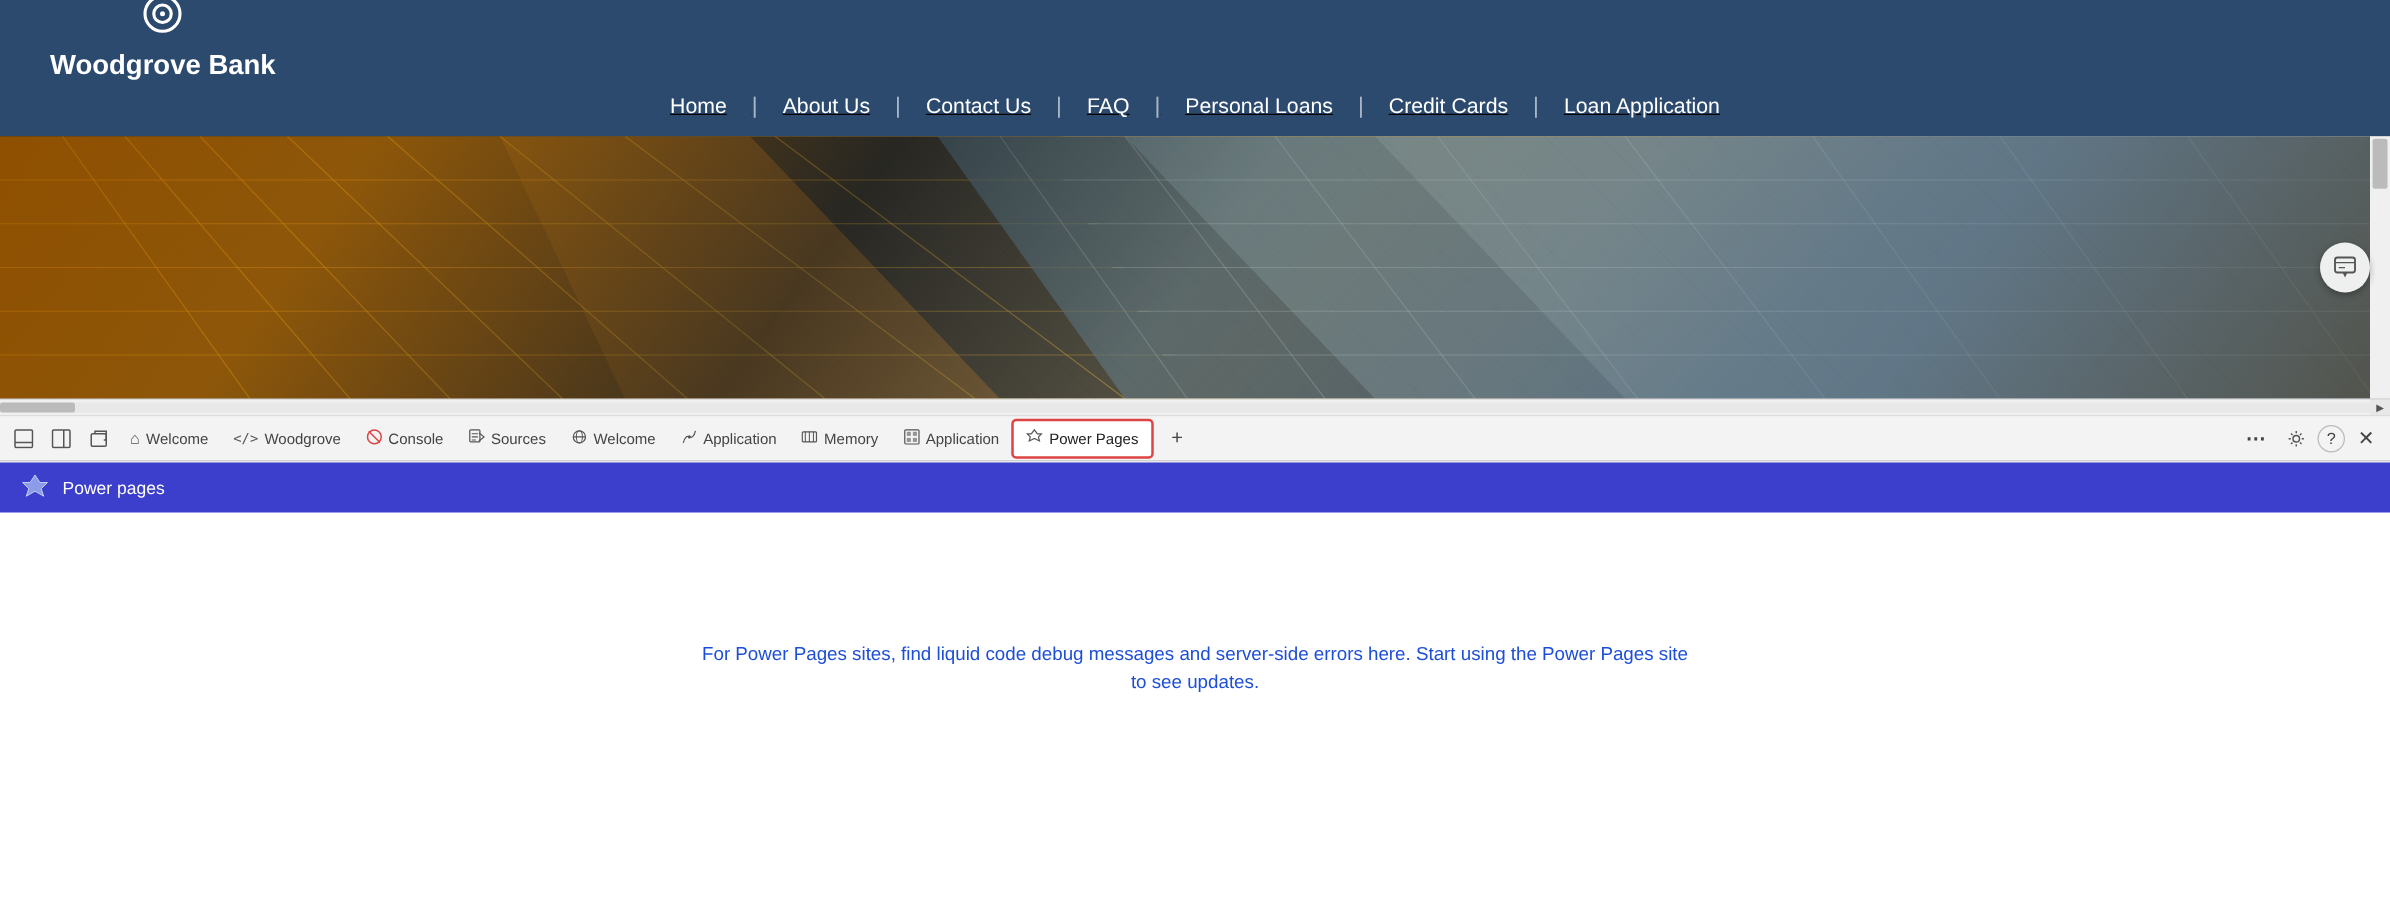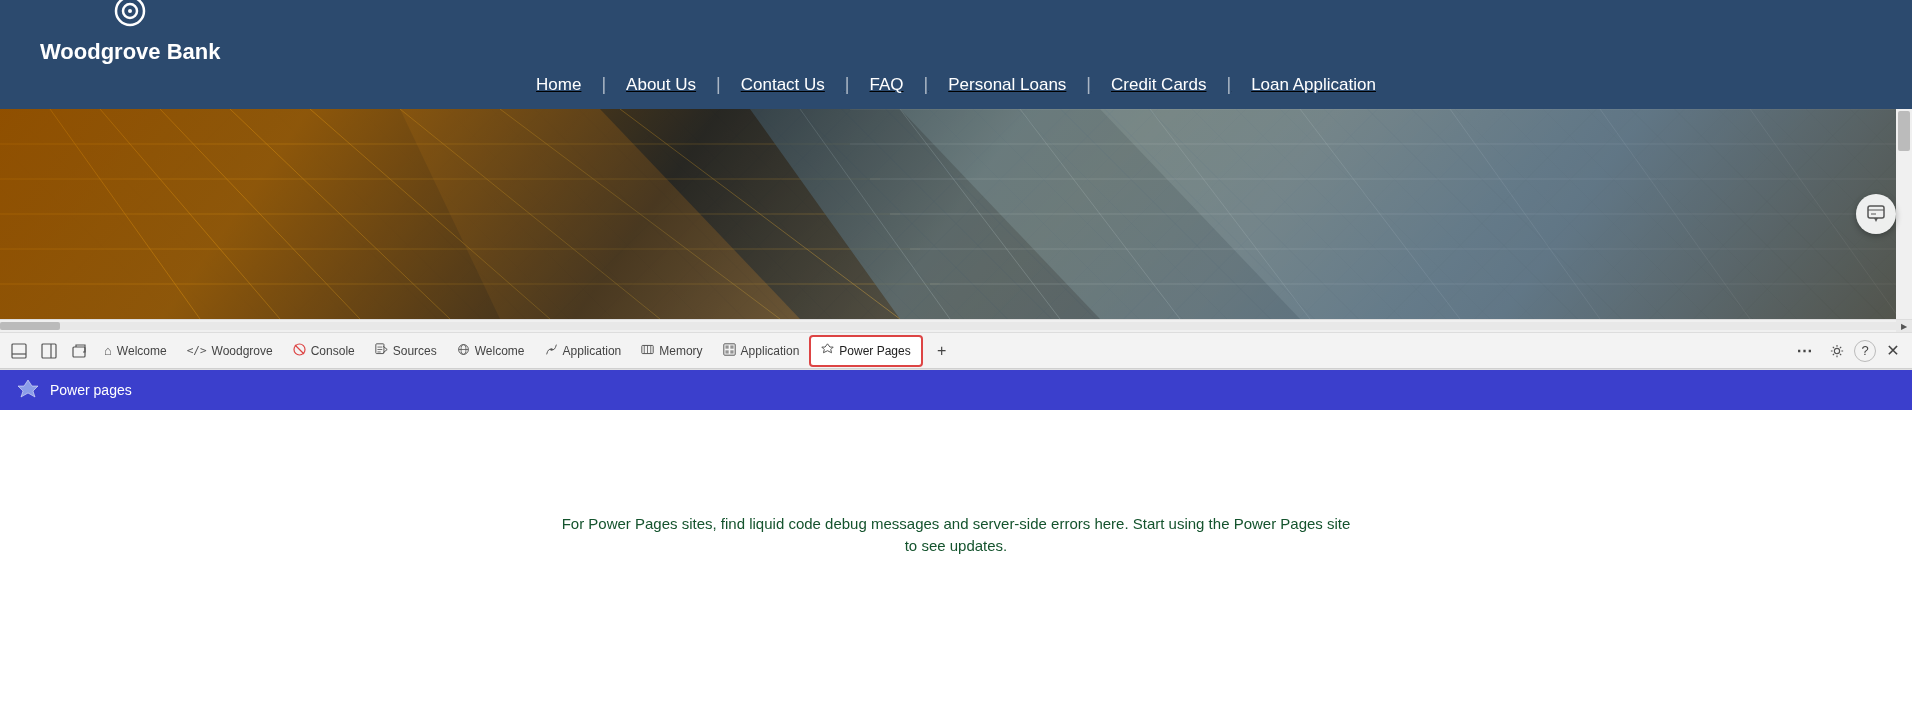--- a/index.html
+++ b/index.html
@@ -213,21 +213,21 @@
 
     
     .devtools-panel-content {
       padding: 20px;
       min-height: 250px;
       display: flex;
       align-items: center;
       justify-content: center;
     }
     .panel-placeholder-text {
-      color: #14532d;
+      color: #1d4ed8;
       font-size: 15px;
       text-align: center;
       max-width: 800px;
       line-height: 1.5;
     }
 
     
     .hero-feedback-btn {
       position: absolute;
       right: 16px;

